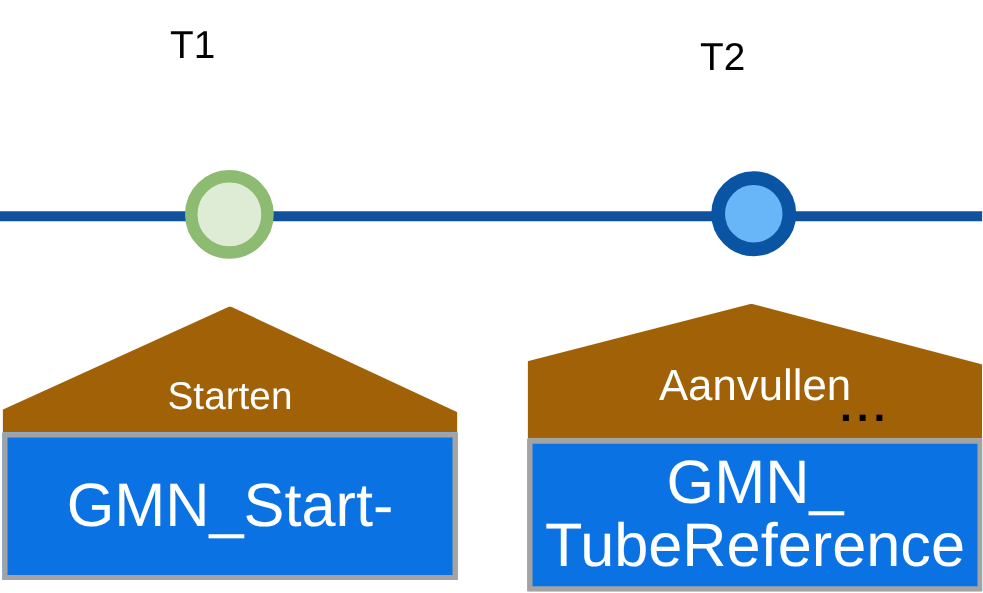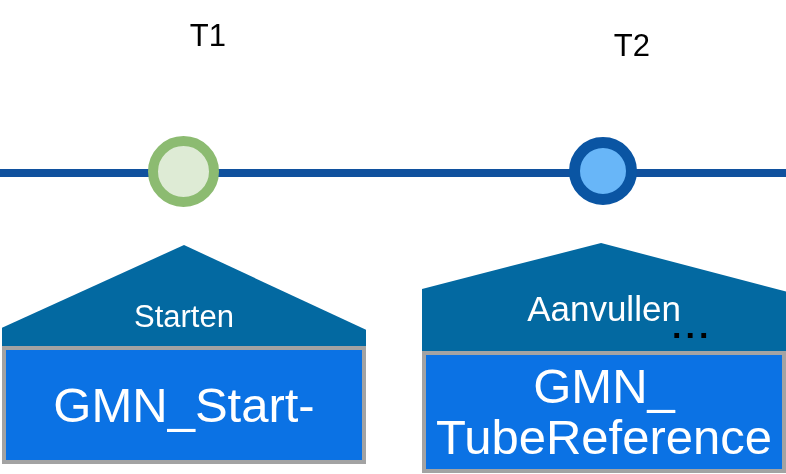--- a/index.html
+++ b/index.html
@@ -7,21 +7,21 @@
     position: relative;
     width: 786px;
     height: 474px;
     background: #ffffff;
     overflow: hidden;
     font-family: "Liberation Sans", sans-serif;
   }
   .tp-label {
     position: absolute;
     width: 90px;
-    text-align: right;
+    text-align: left;
     font-size: 31px;
     color: #000000;
   }
   .tp-label.t1 { left: 136px; top: 18px; }
   .tp-label.t2 { left: 560px; top: 28px; }
   .timeline {
     position: absolute;
     left: 0; top: 169px;
     width: 786px; height: 8px;
     background: #10519e;
@@ -38,21 +38,21 @@
     border: 10px solid #8cbb71;
   }
   .circle.blue {
     left: 569px; top: 137px;
     width: 68px; height: 68px;
     background: #68b6f8;
     border: 11px solid #0a55a3;
   }
   .house {
     position: absolute;
-    background: #0369a1;
+    background: #a16207;
     color: #ffffff;
     display: flex;
     justify-content: center;
     align-items: flex-end;
   }
   .house.left {
     left: 2px; top: 245px;
     width: 364px; height: 101px;
     clip-path: polygon(50% 0%, 100% 84%, 100% 100%, 0% 100%, 0% 82%);
     font-size: 31px;

